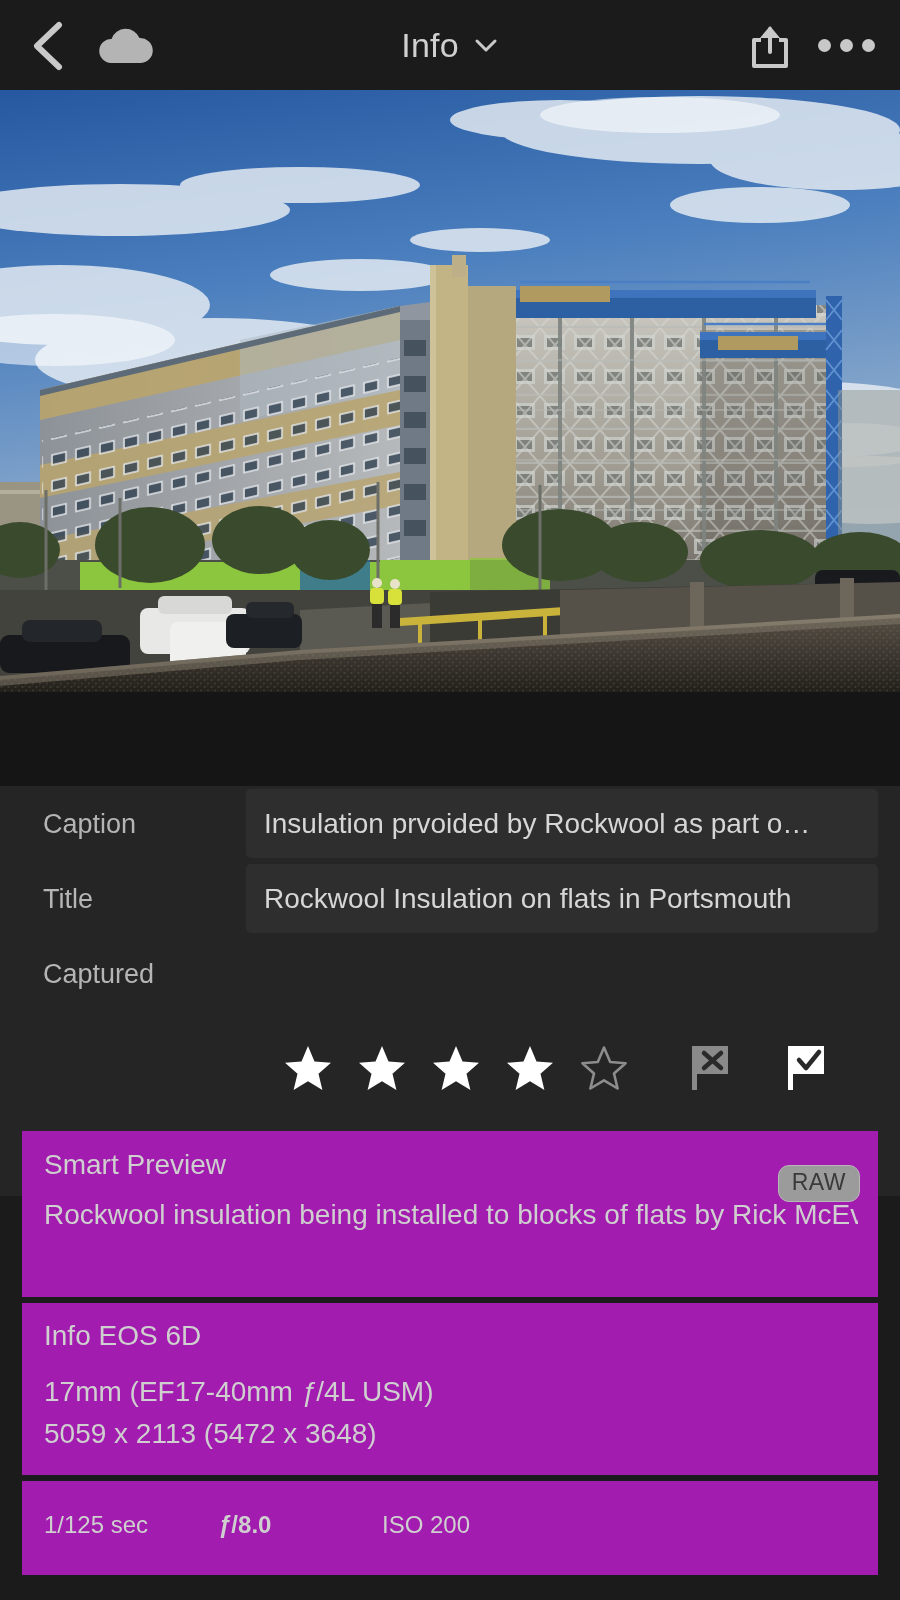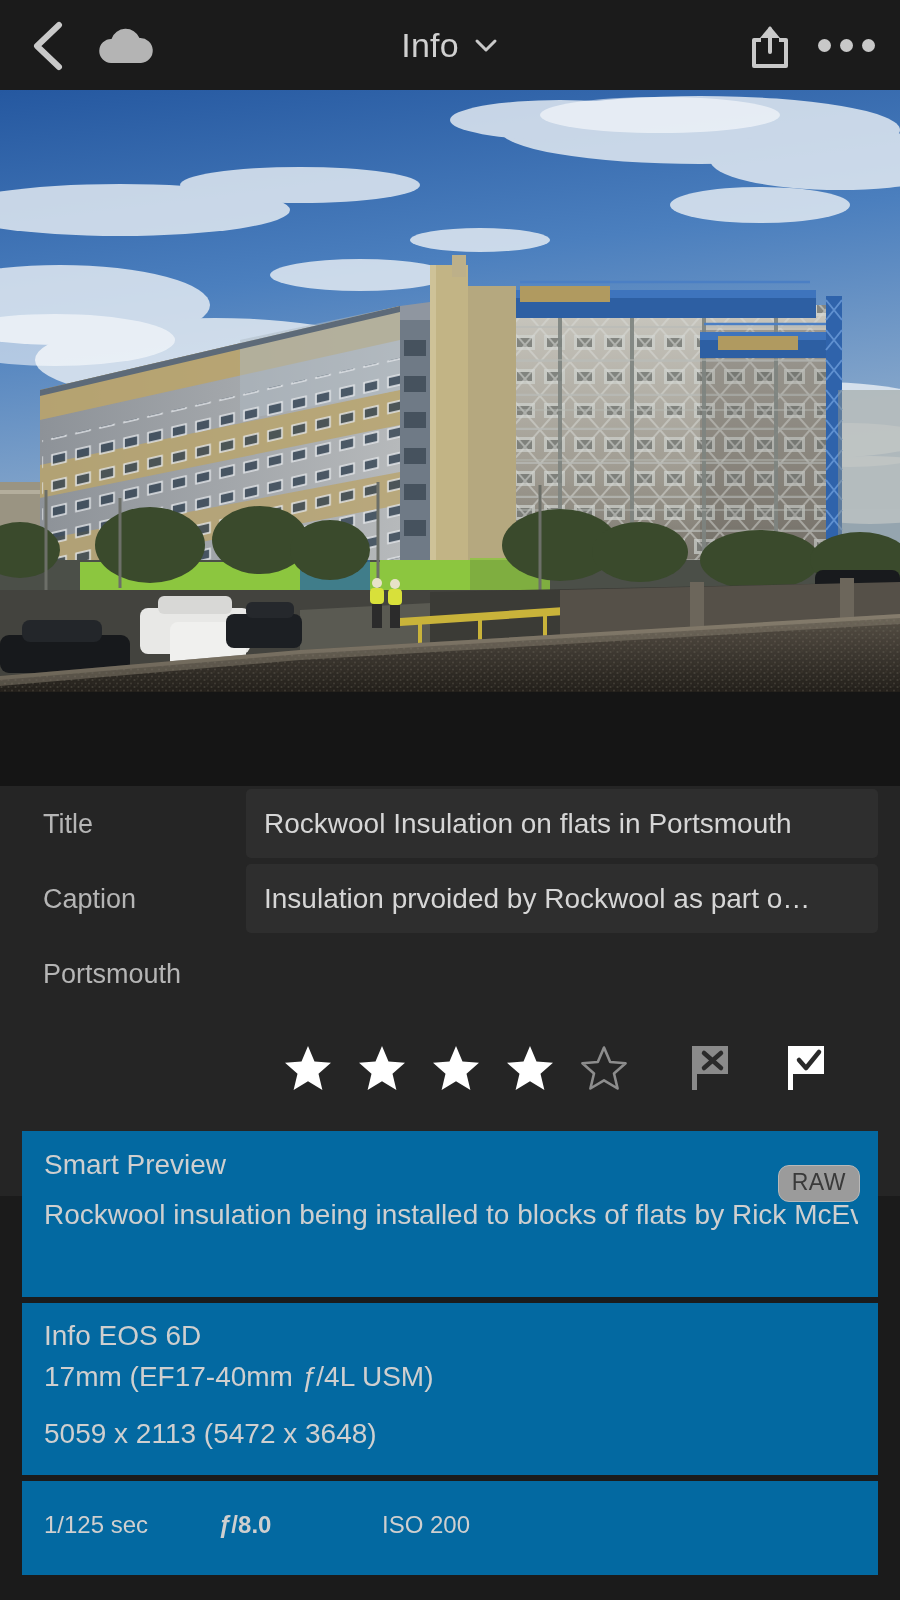--- a/index.html
+++ b/index.html
@@ -62,21 +62,21 @@
     display: flex; align-items: center;
   }
   .stars { position: absolute; left: 283px; top: 50%; transform: translateY(-50%); display: flex; gap: 24px; }
   .star { width: 50px; height: 48px; }
   .flags { position: absolute; left: 688px; top: 50%; transform: translateY(-50%); display: flex; gap: 52px; }
   .flag { width: 44px; height: 48px; }
 
   
   .card {
     position: absolute; left: 22px; right: 22px;
-    background: #0369a1;
+    background: #a21caf;
   }
   .card-a { top: 1131px; height: 166px; }
   .card-b { top: 1303px; height: 172px; }
   .card-c { top: 1481px; height: 94px; }
 
   .line {
     position: absolute; left: 22px; color: #cfcfcf; font-size: 28px; white-space: nowrap;
     overflow: hidden;
   }
 
@@ -347,35 +347,35 @@
         <polygon points="0,586 300,560 900,524 900,534 300,570 0,596" fill="#9b9180" opacity="0.55"></polygon>
         <polygon points="0,590 300,564 900,528 900,602 0,602" fill="url(#grit)" opacity="0.7"></polygon>
         <polygon points="0,590 300,564 900,528 900,602 0,602" fill="#000" opacity="0.18"></polygon>
       </svg>
     </div>
   </div>
 
   <div class="panel">
 
     <div class="fieldrow">
+      <span class="field-label">Caption</span>
+      <div class="field-box">
+        <span class="field-value">Insulation prvoided by Rockwool as part o…</span>
+      </div>
+    </div>
+
+    <div class="fieldrow">
       <span class="field-label">Title</span>
       <div class="field-box">
         <span class="field-value">Rockwool Insulation on flats in Portsmouth</span>
       </div>
     </div>
 
     <div class="fieldrow">
-      <span class="field-label">Caption</span>
-      <div class="field-box">
-        <span class="field-value">Insulation prvoided by Rockwool as part o…</span>
-      </div>
-    </div>
-
-    <div class="fieldrow">
-      <span class="field-label">Portsmouth</span>
+      <span class="field-label">Captured</span>
     </div>
   </div>
 
   <div class="ratingrow">
     <div class="stars">
       <svg class="star" viewBox="0 0 50 48">
         <path d="M25 2 L31.5 17.5 L48 18.8 L35.5 29.8 L39.4 46 L25 37.3 L10.6 46 L14.5 29.8 L2 18.8 L18.5 17.5 Z" fill="#ffffff"></path>
       </svg>
       <svg class="star" viewBox="0 0 50 48">
         <path d="M25 2 L31.5 17.5 L48 18.8 L35.5 29.8 L39.4 46 L25 37.3 L10.6 46 L14.5 29.8 L2 18.8 L18.5 17.5 Z" fill="#ffffff"></path>
@@ -406,21 +406,21 @@
   </div>
 
   <div class="card card-a">
     <span class="line" style="top:18px">Smart Preview</span>
     <span class="raw-badge">RAW</span>
     <span class="line" style="top:68px; right:20px">Rockwool insulation being installed to blocks of flats by Rick McEvo…</span>
   </div>
 
   <div class="card card-b">
     <span class="line" style="top:17px">Info EOS 6D</span>
-    <span class="line" style="top:58px"><span>17mm (EF17-40mm </span><span class="ital">ƒ</span><span>/4L USM)</span></span>
+    <span class="line" style="top:73px"><span>17mm (EF17-40mm </span><span class="ital">ƒ</span><span>/4L USM)</span></span>
     <span class="line" style="top:115px">5059 x 2113 (5472 x 3648)</span>
   </div>
 
   <div class="card card-c">
     <div class="exif-row">
       <span class="exif-cell exif-shutter">1/125 sec</span>
       <span class="exif-cell exif-aperture"><span class="ital">ƒ</span><span>/8.0</span></span>
       <span class="exif-cell exif-iso">ISO 200</span>
     </div>
   </div>

